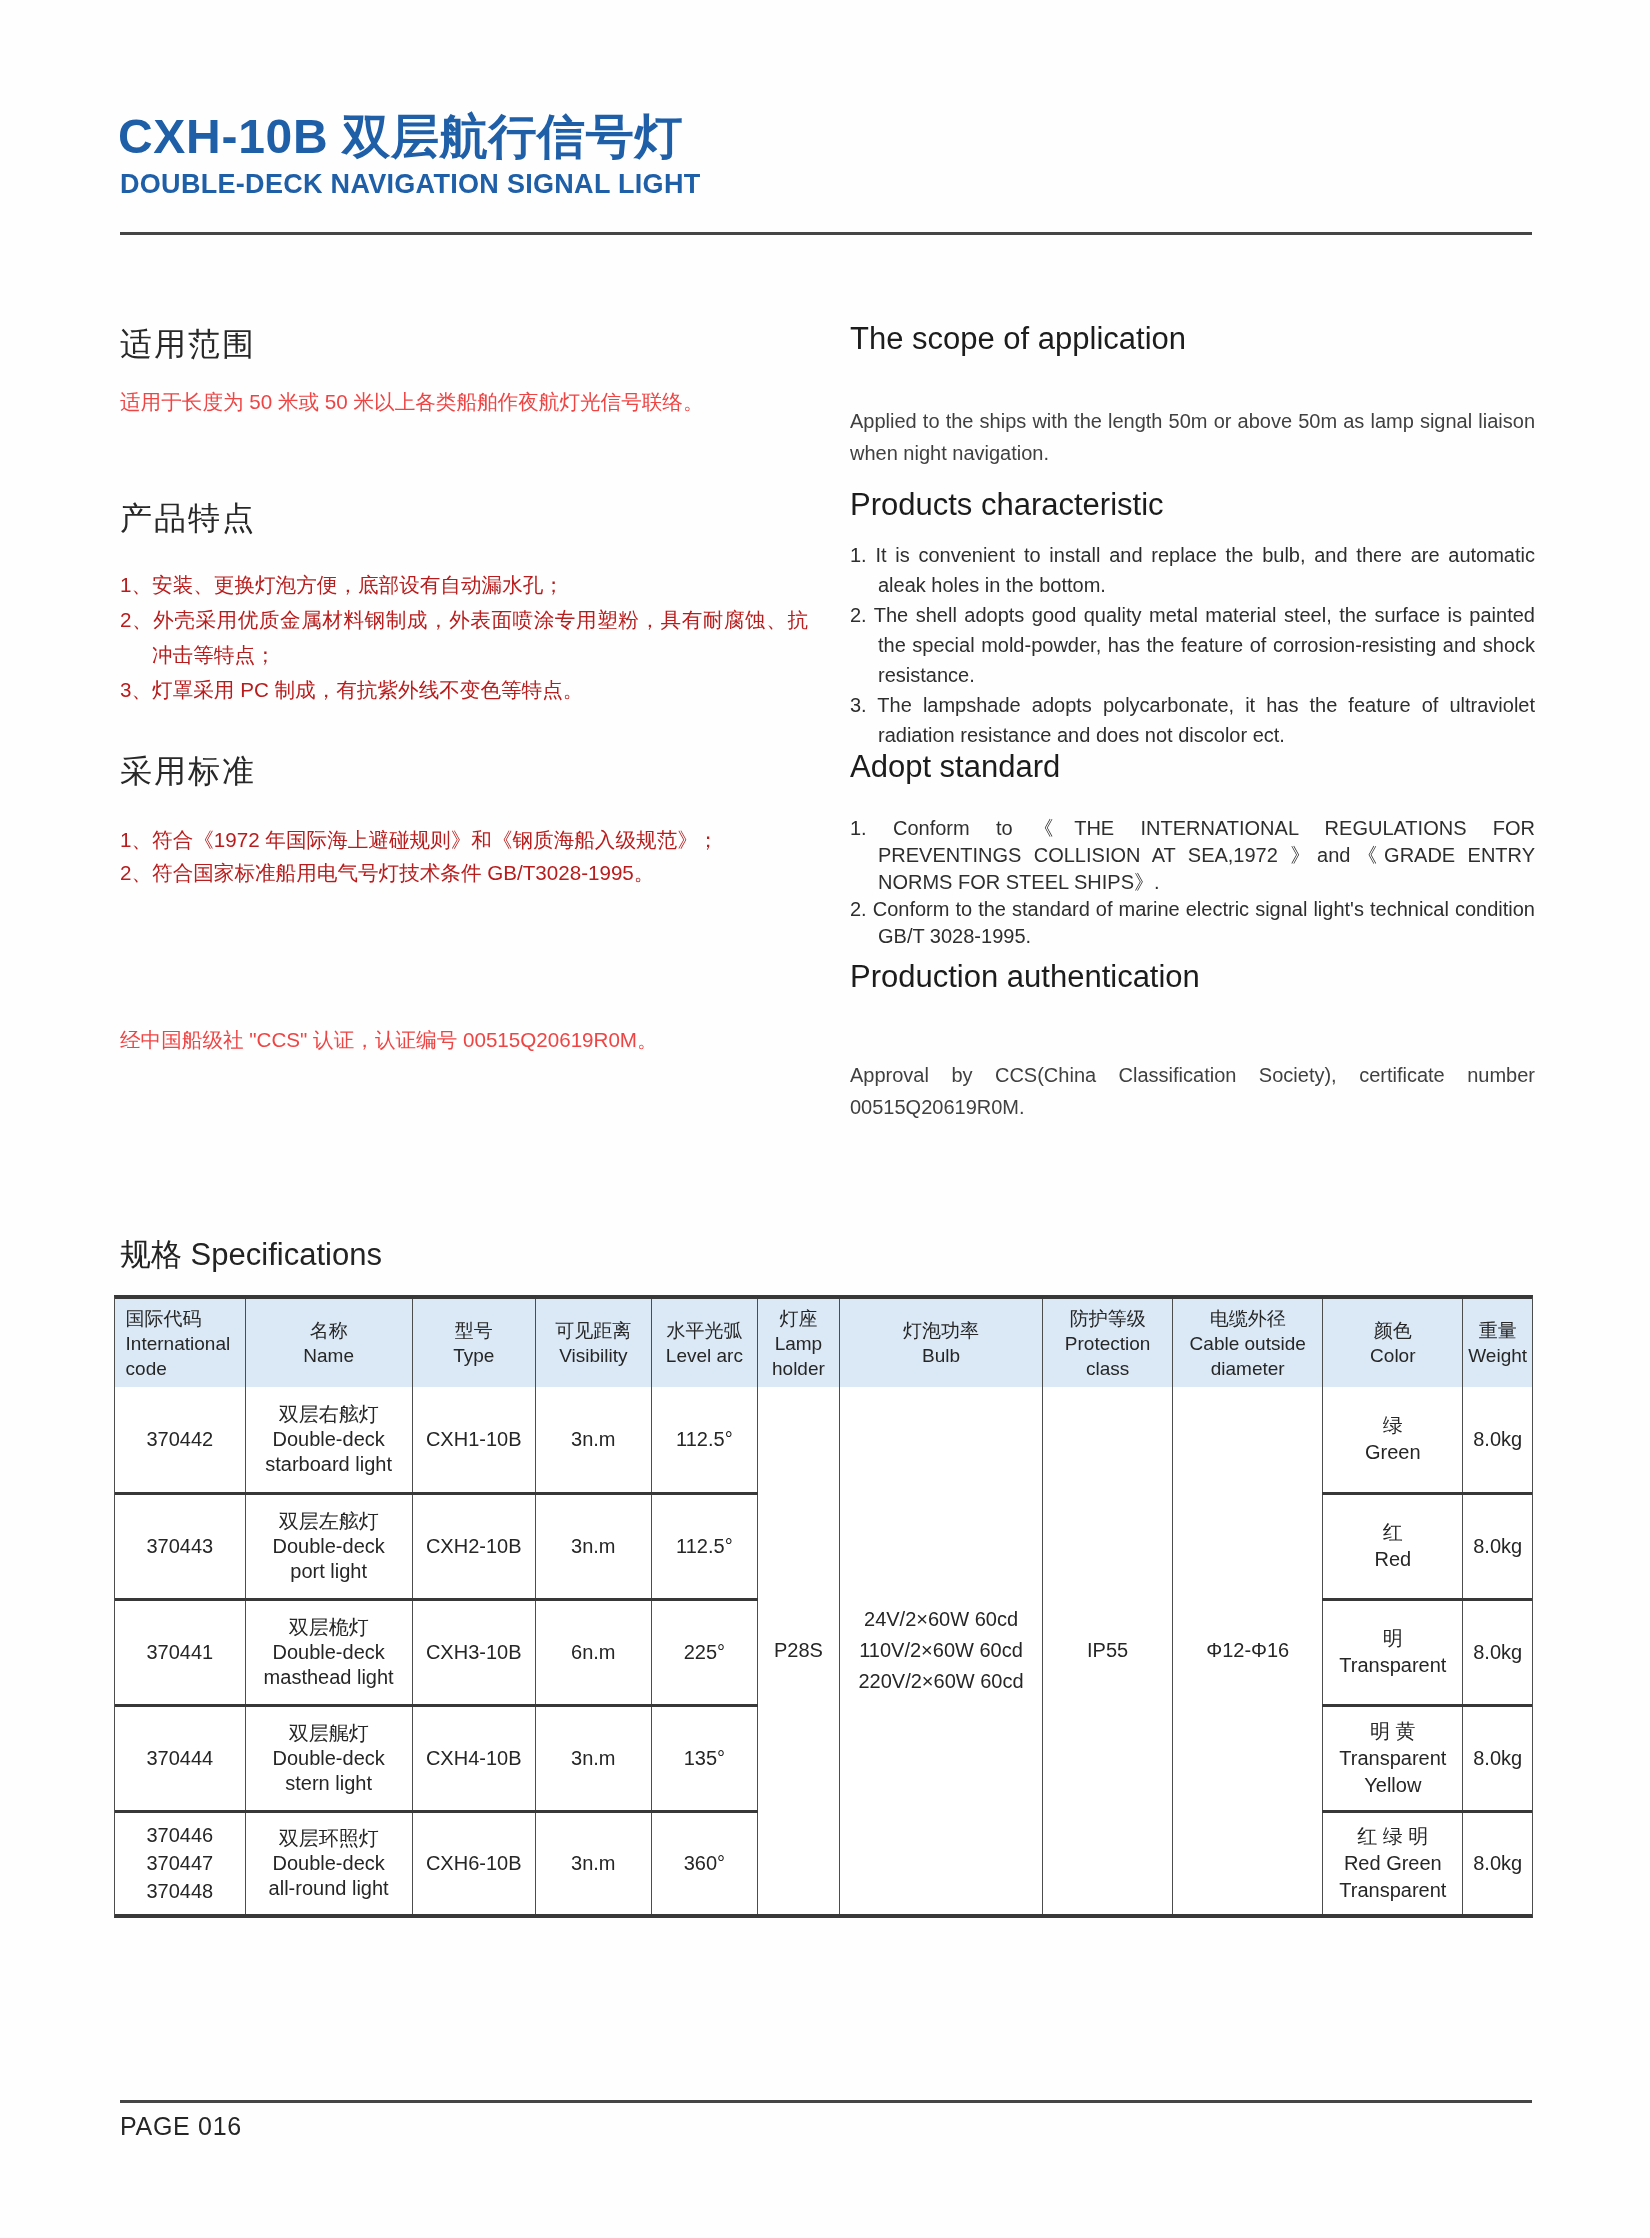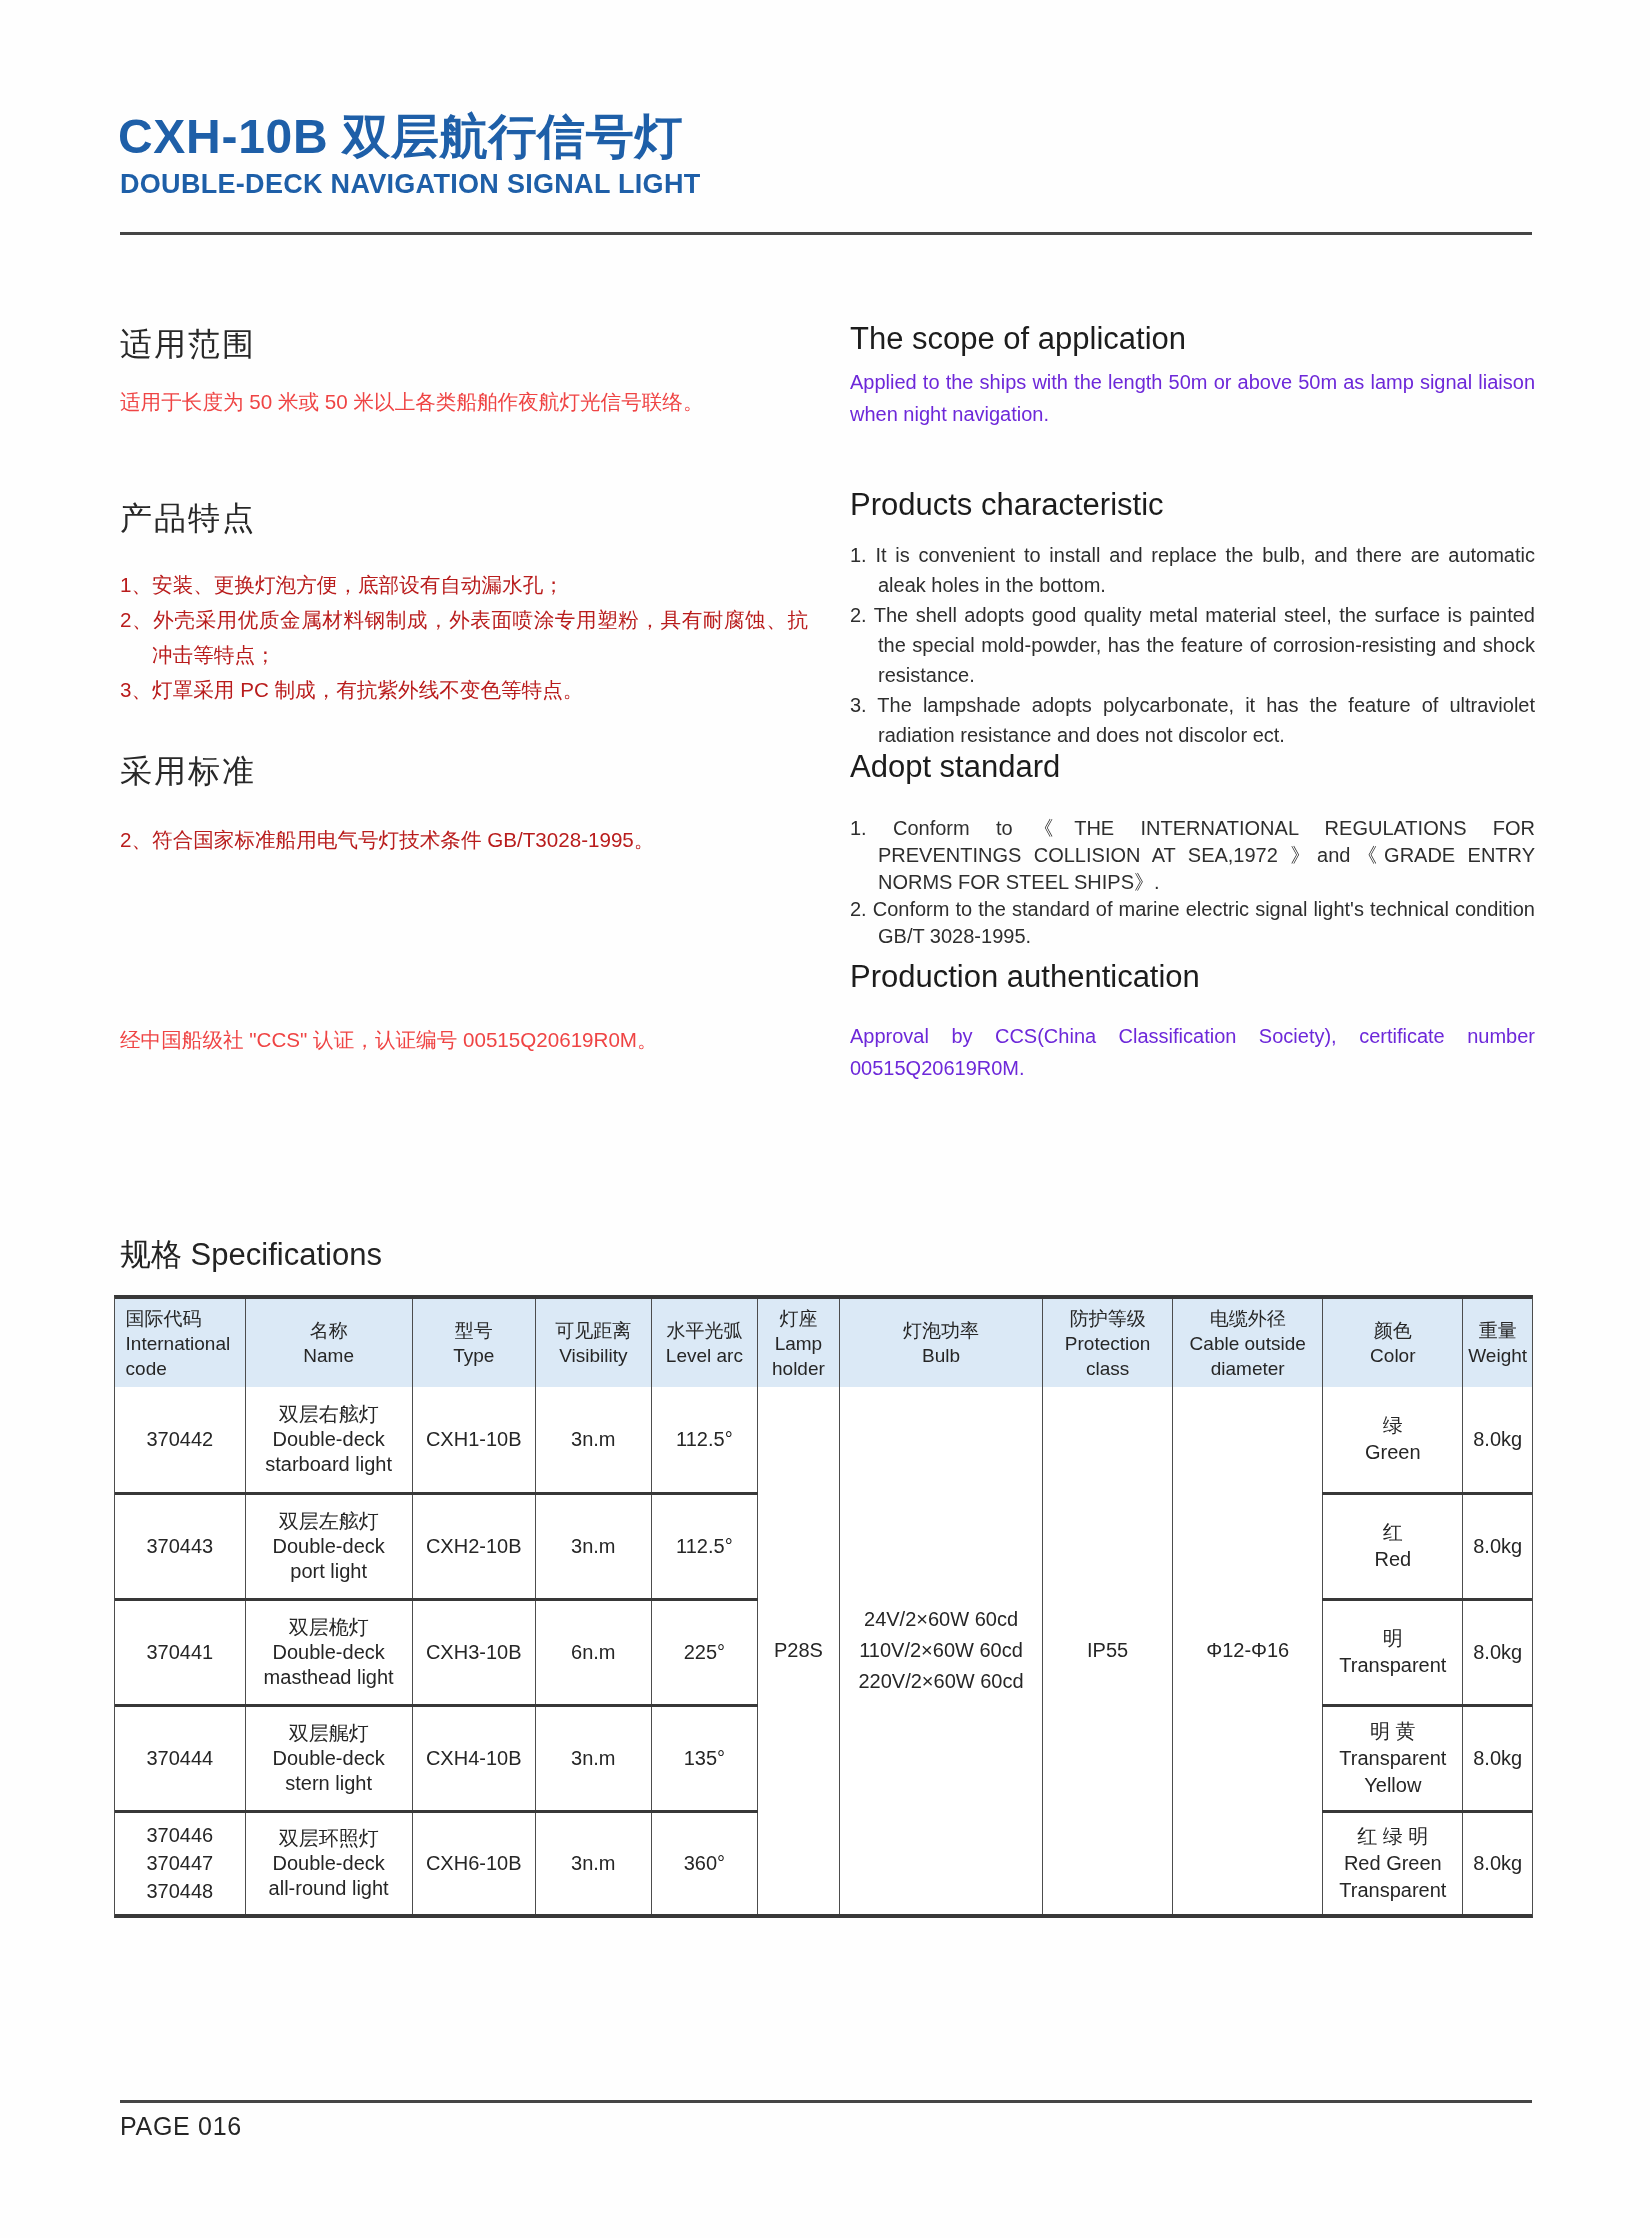--- a/index.html
+++ b/index.html
@@ -30,21 +30,21 @@
   .rule-bottom { left: 120px; top: 2100px; width: 1412px; }
 
   
   .col-cn { left: 120px; width: 688px; }
   .col-en { left: 850px; width: 685px; }
 
   .cn-h { font-size: 32px; font-weight: 500; color: #282828; letter-spacing: 2px; }
   .en-h { font-size: 31px; font-weight: 400; color: #1c1c1c; }
 
   .cn-body { font-size: 20.6px; line-height: 31px; color: #ef4444; text-align: justify; }
-  .en-body { font-size: 20px; line-height: 32px; color: #6d28d9; text-align: justify; }
+  .en-body { font-size: 20px; line-height: 32px; color: #404040; text-align: justify; margin-top: 39px; }
 
   .list .item { text-align: justify; }
   .cn-list .item { font-size: 20.6px; padding-left: 32px; text-indent: -32px; color: #b91c1c; }
   .en-list .item { font-size: 20px; padding-left: 28px; text-indent: -28px; color: #2e2e2e; }
   .cn-feat-items .item { line-height: 35px; }
   .cn-std-items .item { line-height: 33px; }
   .en-feat-items .item { line-height: 30px; }
   .en-std-items .item { line-height: 27px; }
 
   #cn-scope-h   { top: 323px; }
@@ -127,20 +127,21 @@
 
   <div class="abs col-cn cn-h" id="cn-feat-h">产品特点</div>
   <div class="abs col-cn list cn-list cn-feat-items" id="cn-feat-items">
     <div class="item">1、安装、更换灯泡方便，底部设有自动漏水孔；</div>
     <div class="item">2、外壳采用优质金属材料钢制成，外表面喷涂专用塑粉，具有耐腐蚀、抗冲击等特点；</div>
     <div class="item">3、灯罩采用 PC 制成，有抗紫外线不变色等特点。</div>
   </div>
 
   <div class="abs col-cn cn-h" id="cn-std-h">采用标准</div>
   <div class="abs col-cn list cn-list cn-std-items" id="cn-std-items">
+    <div class="item">1、符合《1972 年国际海上避碰规则》和《钢质海船入级规范》；</div>
     <div class="item">2、符合国家标准船用电气号灯技术条件 GB/T3028-1995。</div>
   </div>
 
   <div class="abs col-cn cn-body" id="cn-cert-b">经中国船级社 "CCS" 认证，认证编号 00515Q20619R0M。</div>
 
   <div class="abs col-en en-h" id="en-scope-h">The scope of application</div>
   <div class="abs col-en en-body" id="en-scope-b">Applied to the ships with the length 50m or above 50m as lamp signal liaison when night navigation.</div>
 
   <div class="abs col-en en-h" id="en-feat-h">Products characteristic</div>
   <div class="abs col-en list en-list en-feat-items" id="en-feat-items">

